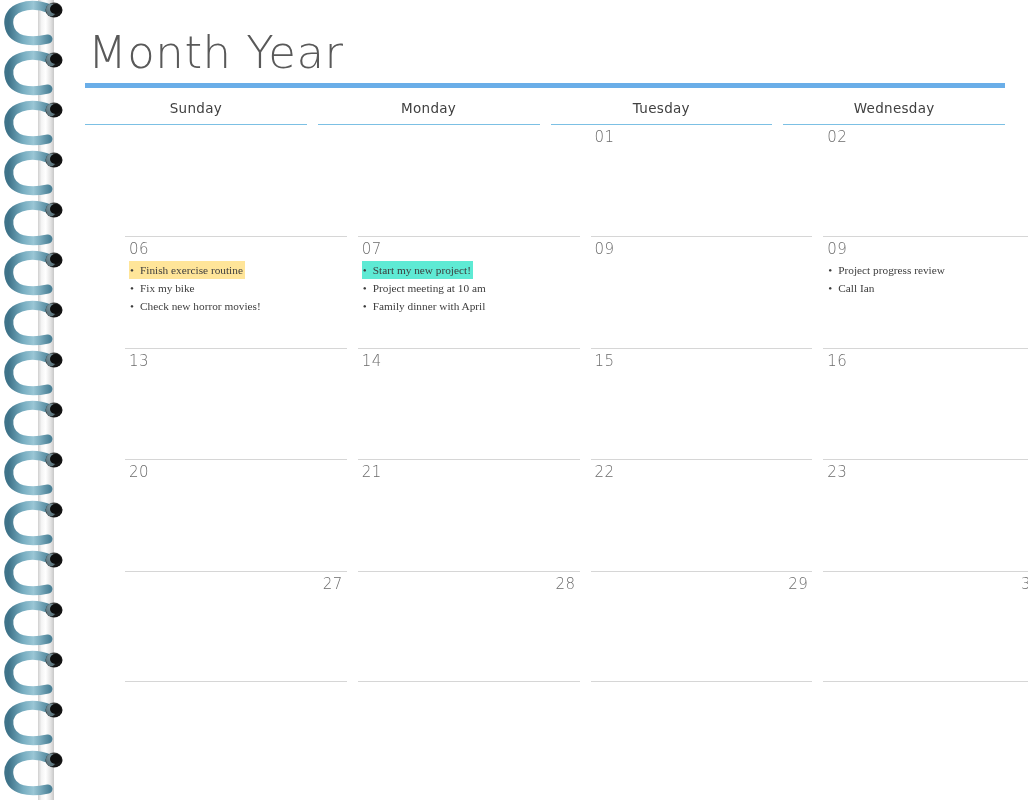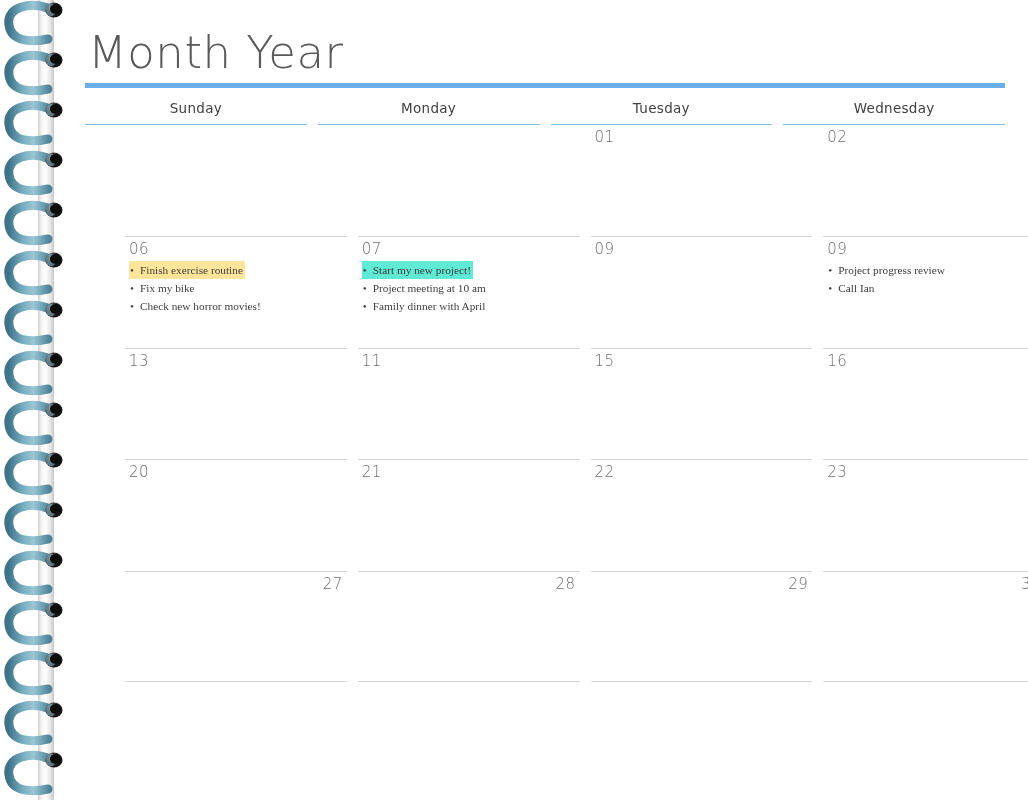--- a/index.html
+++ b/index.html
@@ -292,21 +292,21 @@
               <div class="event"><span class="bullet">•</span><span>Project progress review</span></div>
               <div class="event"><span class="bullet">•</span><span>Call Ian</span></div>
             </div>
           </div>
         </div>
         <div class="week-row">
           <div class="day-cell">
             <div class="date-num">13</div>
           </div>
           <div class="day-cell">
-            <div class="date-num">11</div>
+            <div class="date-num">14</div>
           </div>
           <div class="day-cell">
             <div class="date-num">15</div>
           </div>
           <div class="day-cell">
             <div class="date-num">16</div>
           </div>
         </div>
         <div class="week-row">
           <div class="day-cell">

